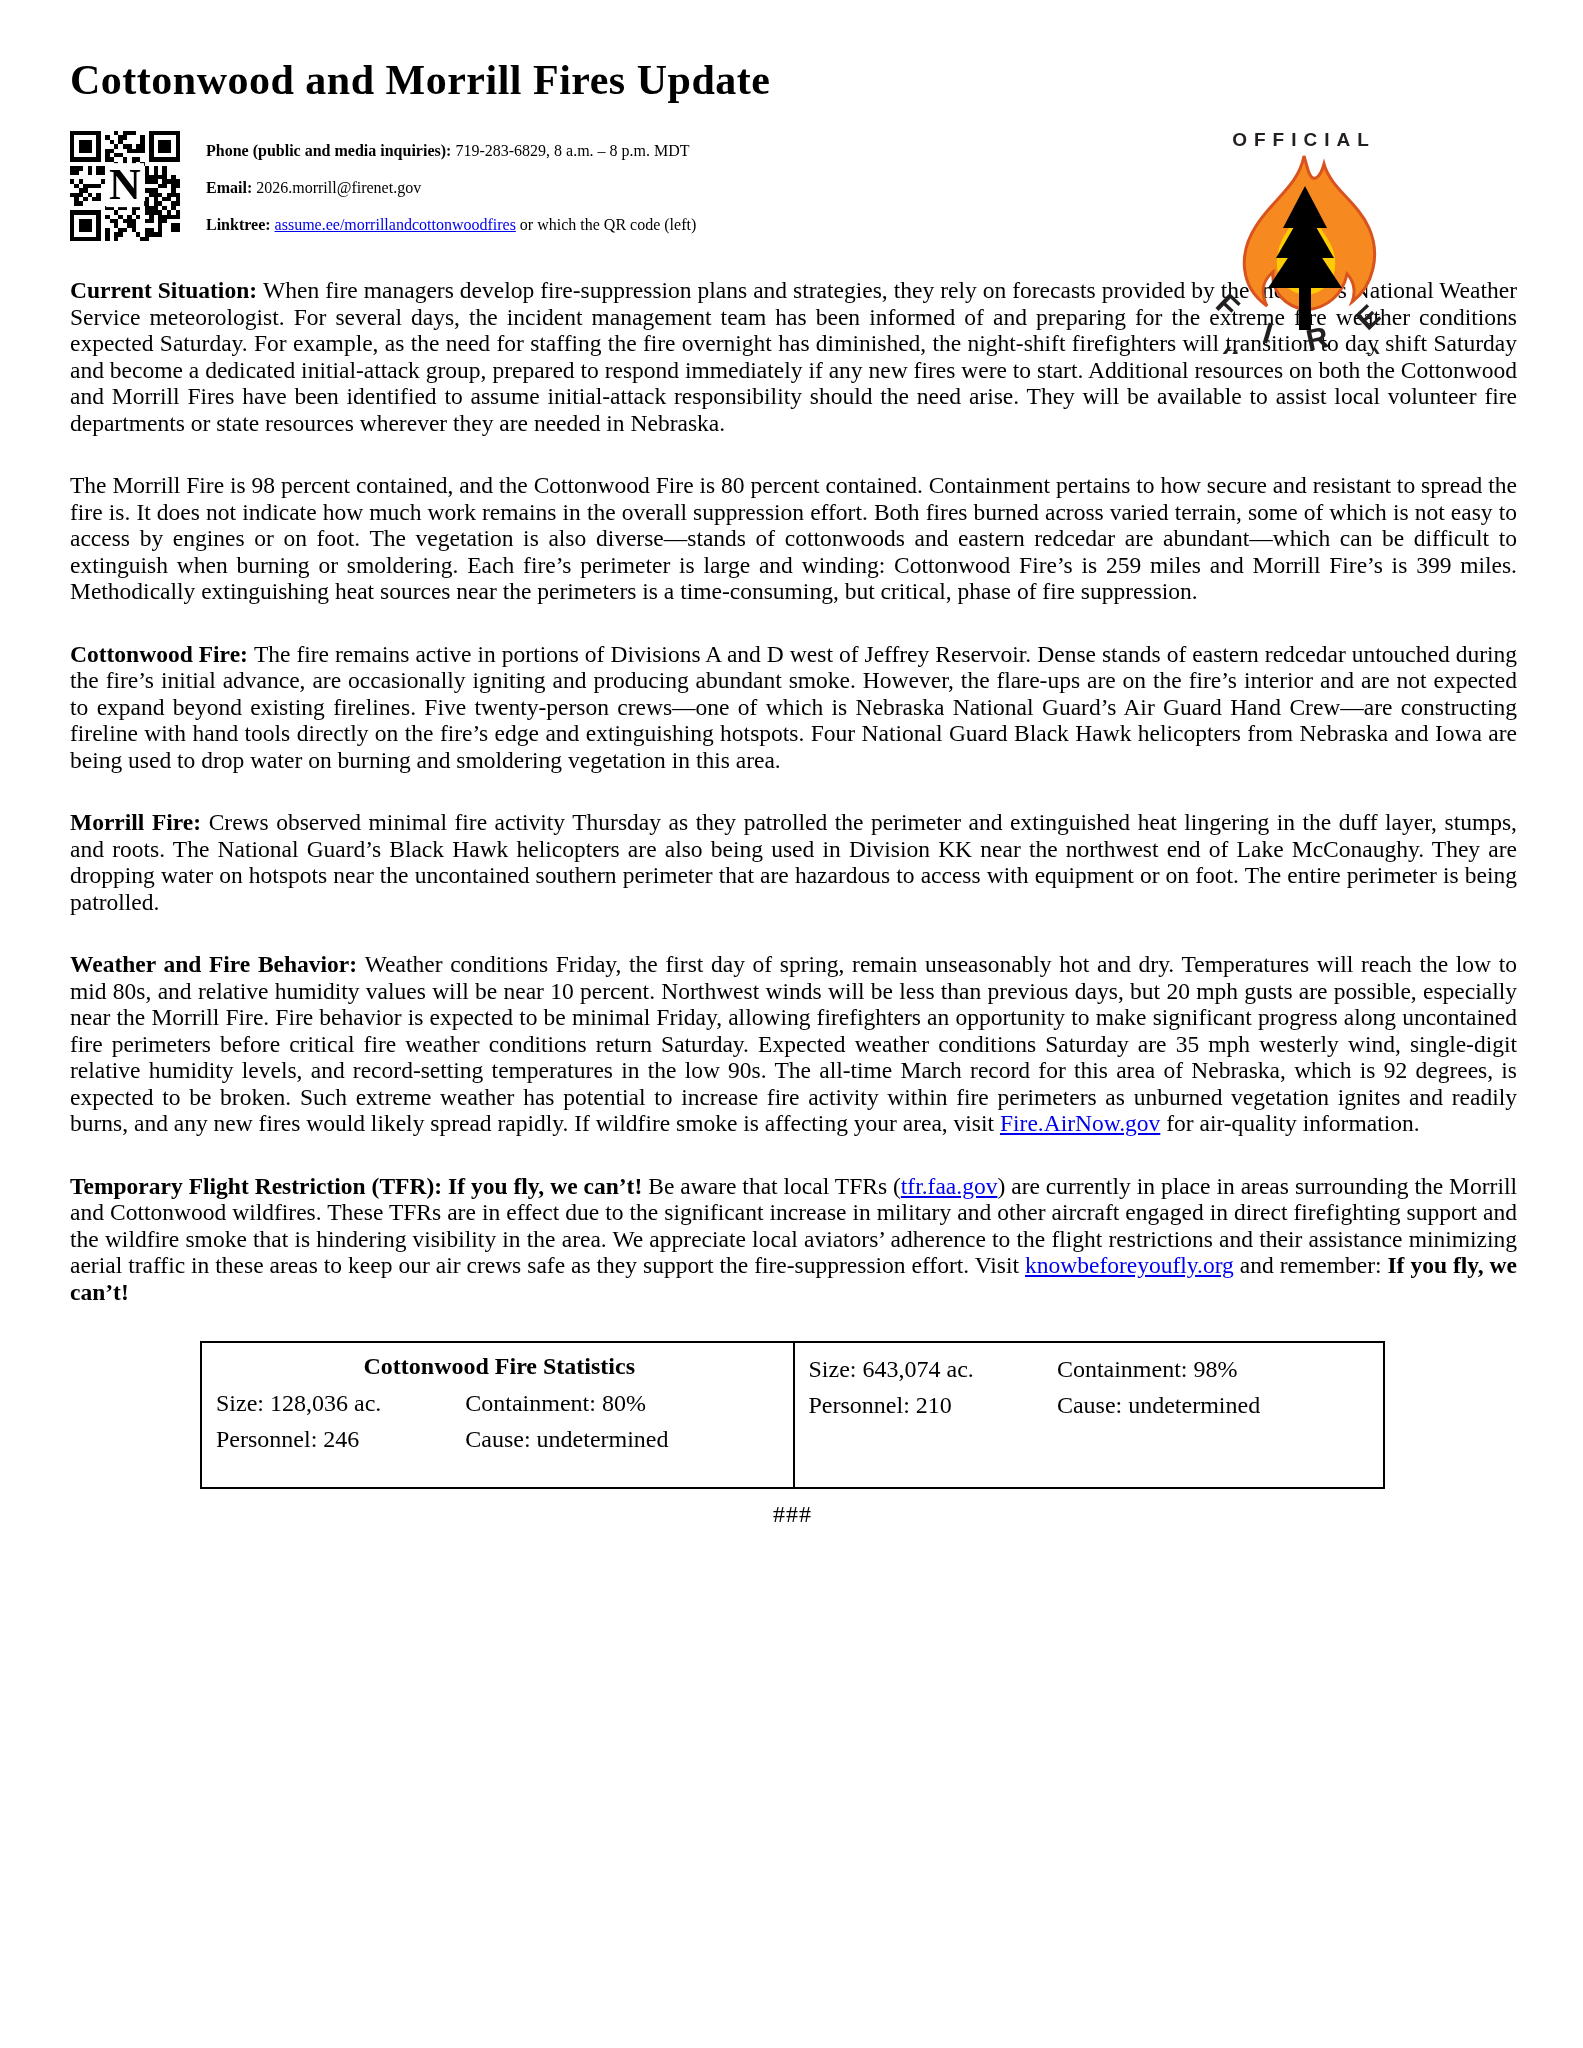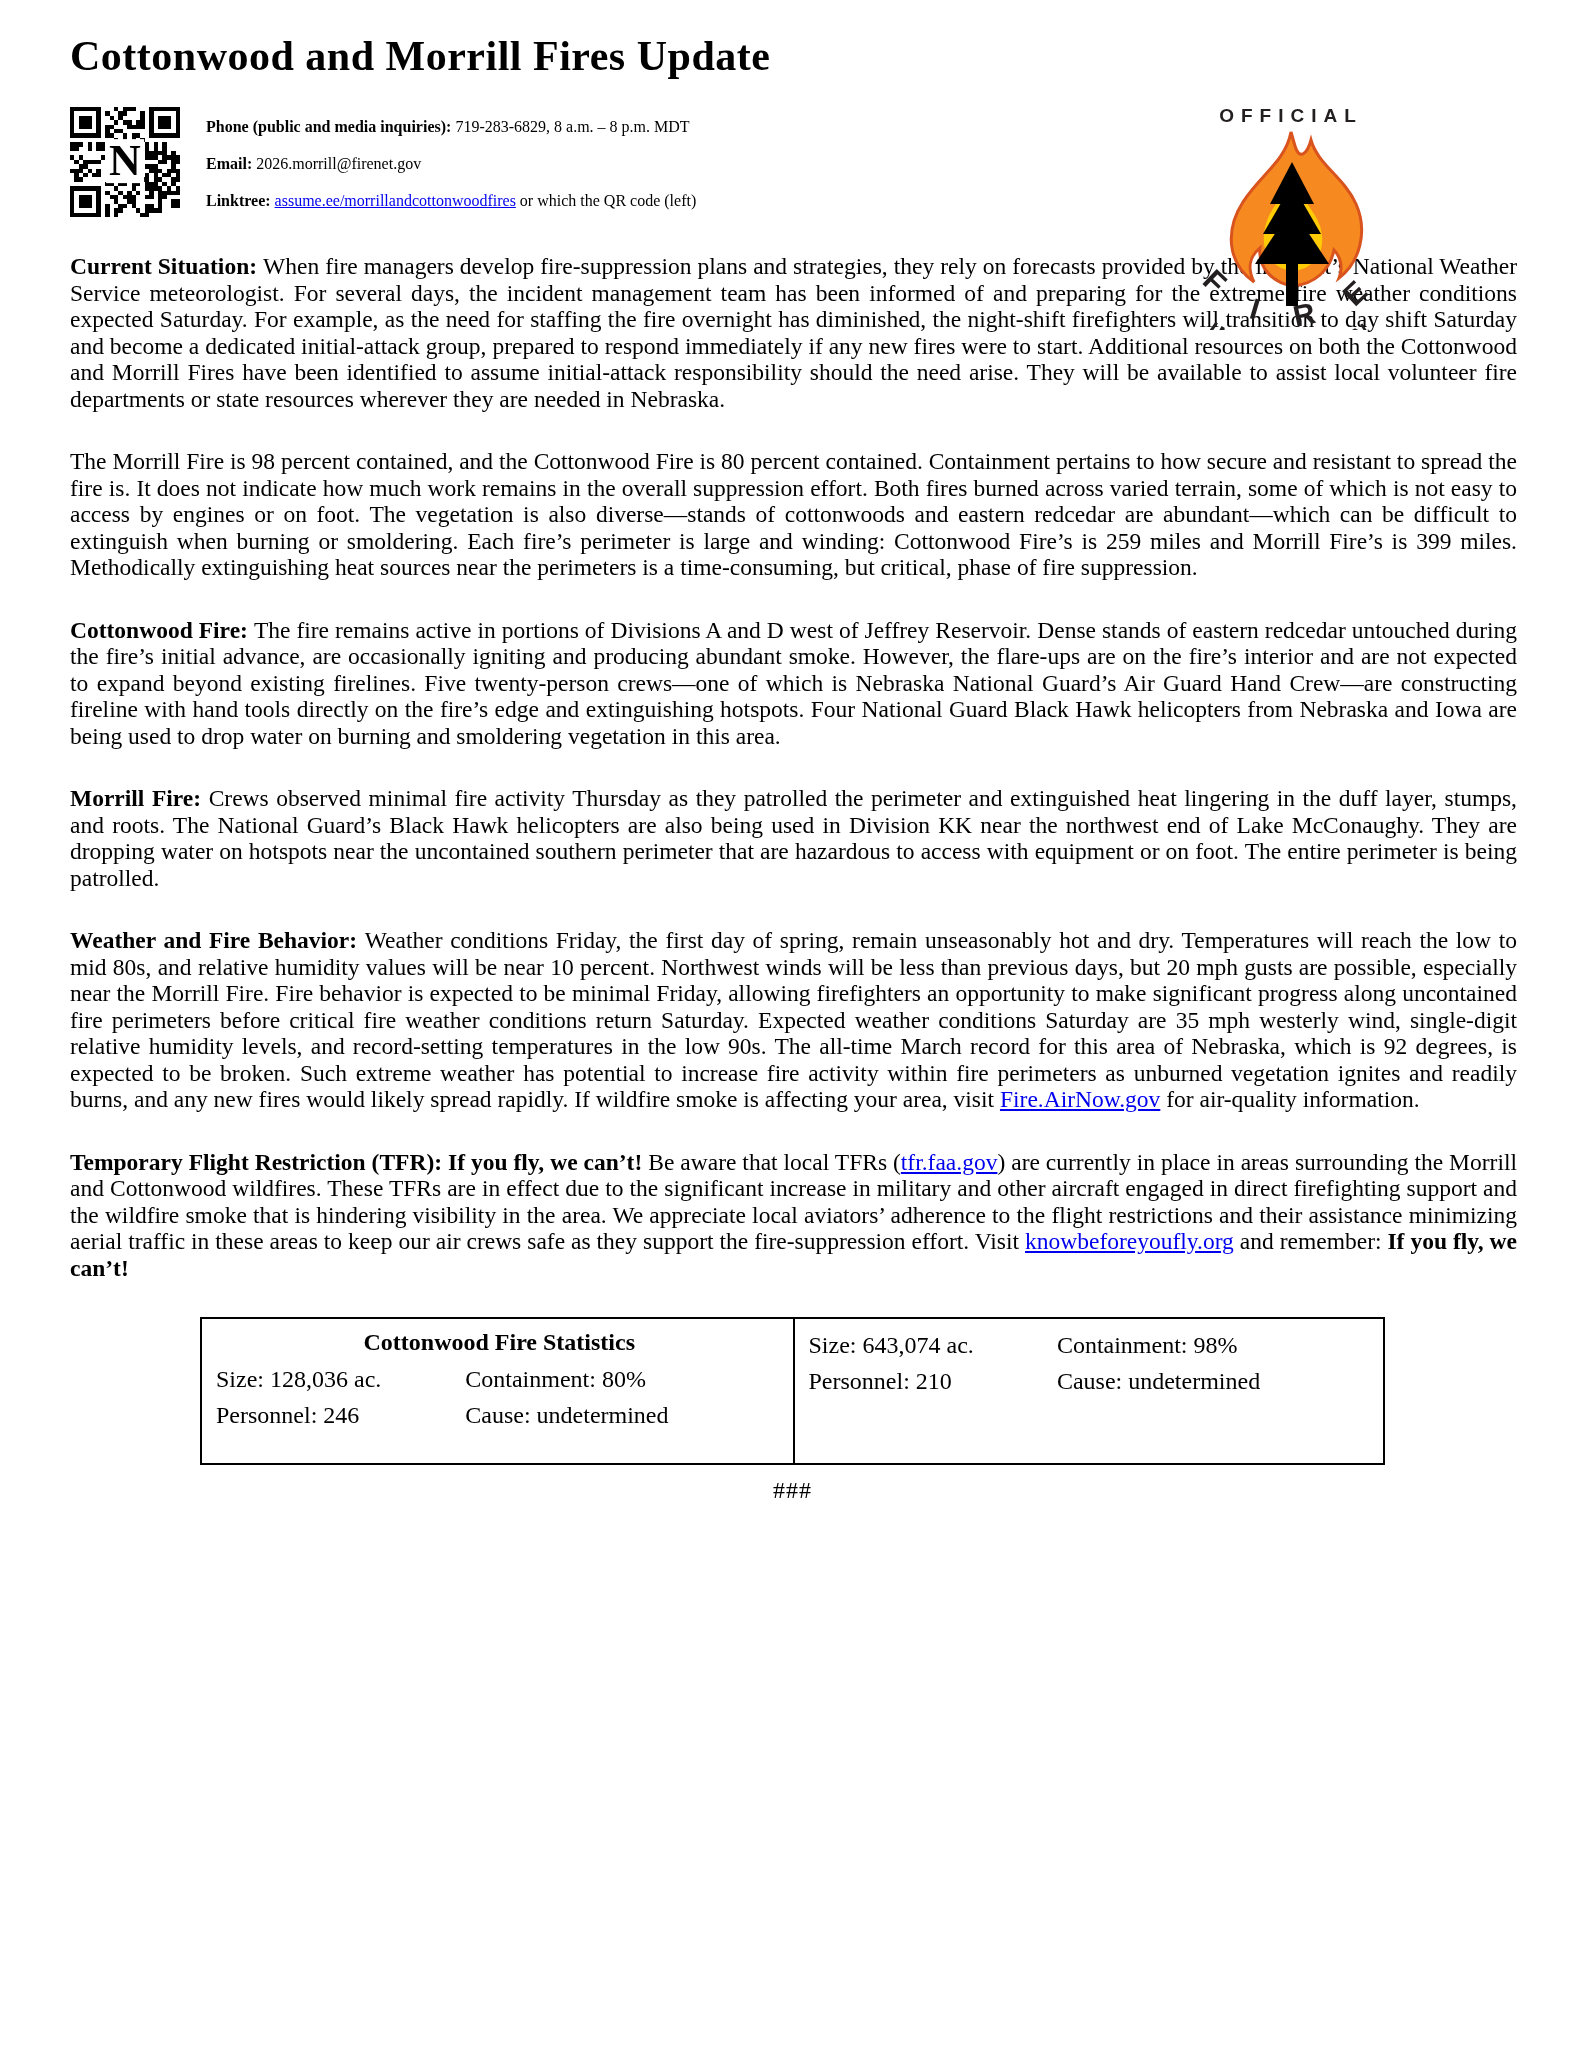--- a/index.html
+++ b/index.html
@@ -1,30 +1,30 @@
 <!DOCTYPE html>
 <html><head>
 <meta charset="utf-8">
 <style>
   * { margin:0; padding:0; box-sizing:border-box; }
   html,body { background:#ffffff; }
   body { width:1583px; height:2048px; overflow:hidden;
          font-family:"Liberation Serif","DejaVu Serif",serif; color:#000; }
-  .page { position:relative; width:1583px; height:2048px; background:#fff; padding:32px 68px 0 70px; }
+  .page { position:relative; width:1583px; height:2048px; background:#fff; padding:56px 68px 0 70px; }
 
   
   .header-row { position:relative; }
   .head-left { width:1130px; }
   .doc-title { font-size:42px; font-weight:bold; letter-spacing:0.5px; }
   .dateline { font-size:26px; margin-top:8px; }
   .team-name { font-size:26px; font-weight:bold; margin-top:38px; }
   .commander { font-size:26px; margin-top:2px; }
 
   
-  .logo-wrap { position:absolute; top:68px; right:101px; width:250px; height:230px; }
+  .logo-wrap { position:absolute; top:68px; right:88px; width:250px; height:230px; }
   .logo-wrap svg { width:100%; height:100%; }
 
   
   .contact-row { display:flex; margin-top:26px; align-items:flex-start; }
   .qr-wrap { position:relative; width:110px; height:112px; flex:0 0 auto; }
   .qr-wrap svg { width:110px; height:112px; }
   .qr-center { position:absolute; left:50%; top:50%; transform:translate(-50%,-52%);
                background:#fff; padding:0 3px; font-family:"Liberation Serif",serif;
                font-weight:bold; font-size:44px; line-height:44px; }
   .contact-lines { margin-left:26px; font-size:16px; line-height:37px; padding-top:2px; }

